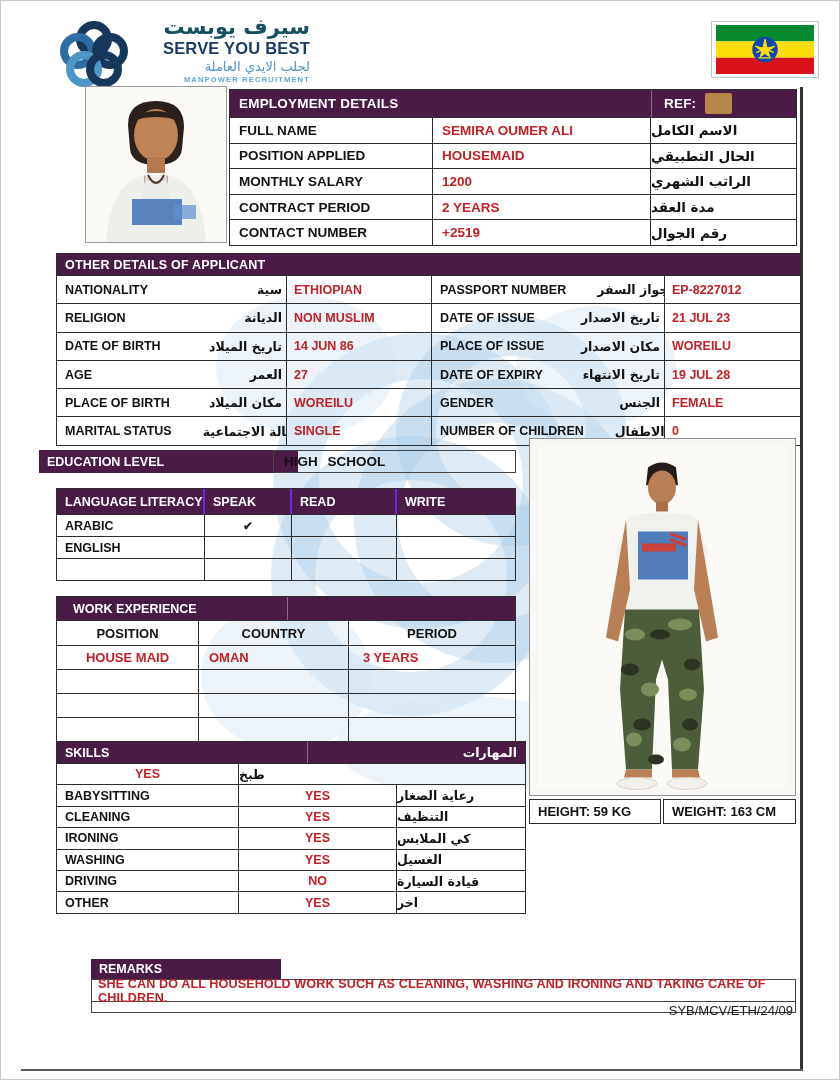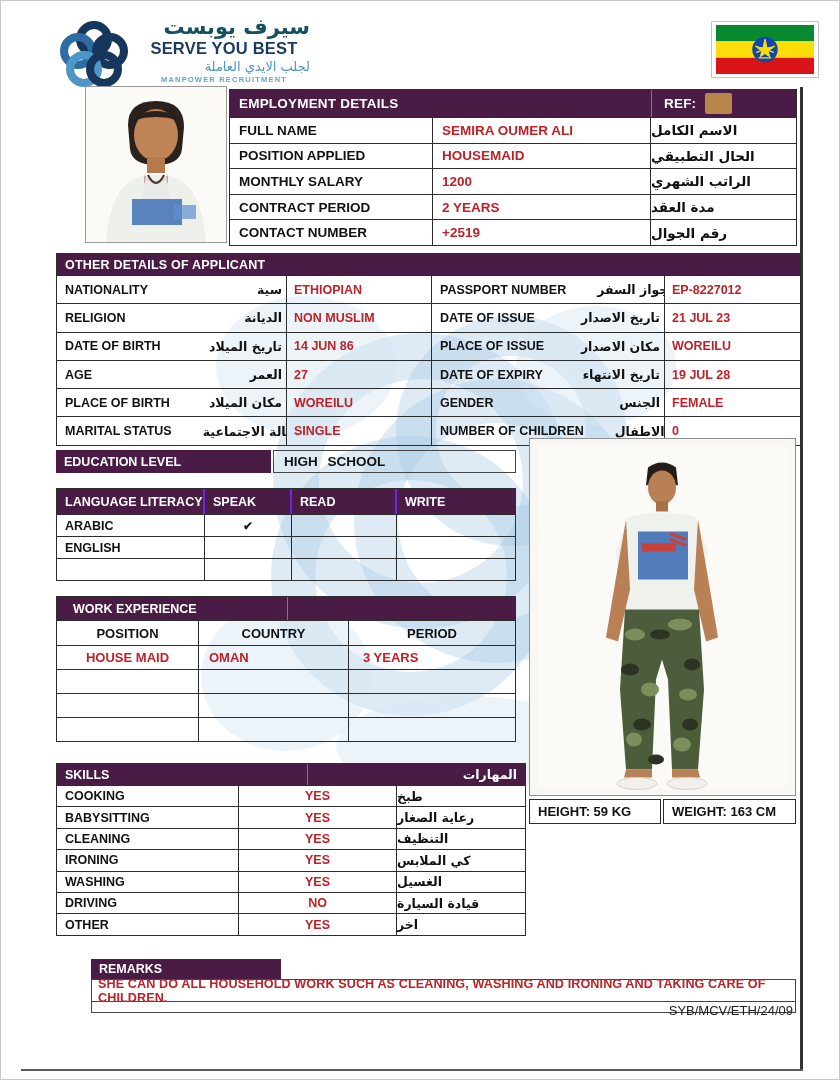--- a/index.html
+++ b/index.html
@@ -18,21 +18,21 @@
   .edge-bottom { position:absolute; left:20px; top:1068px; width:782px; height:2px; background:#5a5a5a; }
 
   
   .watermark { position:absolute; left:165px; top:245px; width:570px; height:540px; z-index:0; pointer-events:none; }
 
   .z { position:absolute; z-index:1; }
 
   
   .logo-wrap { left:55px; top:14px; width:255px; height:82px; display:flex; }
   .logo-icon { width:76px; height:76px; margin-top:2px; }
-  .logo-text { margin-left:6px; width:172px; display:flex; flex-direction:column; align-items:center; }
+  .logo-text { margin-left:6px; width:172px; display:flex; flex-direction:column; align-items:flex-end; }
   .logo-ar-name { font-size:21px; font-weight:bold; color:#15505f; width:100%; text-align:right; line-height:24px; }
   .logo-en-name { font-size:16.5px; font-weight:bold; color:#1d3a63; letter-spacing:.2px; line-height:19px; }
   .logo-ar-tag { font-size:13px; color:#4d96c8; width:100%; text-align:right; line-height:17px; }
   .logo-en-tag { font-size:7.5px; font-weight:bold; color:#63a6ce; letter-spacing:1.2px; line-height:10px; }
 
   .flag-box { left:710px; top:20px; width:108px; height:57px; border:1px solid #c3c3c3; background:#fff; padding:3px; }
   .flag-box svg { width:100%; height:100%; display:block; }
 
   
   .photo-box { left:84px; top:85px; width:142px; height:157px; border:1px solid #9a9a9a; background:#fcfcfa; }
@@ -57,21 +57,21 @@
   .od-head { height:21px; font-size:12.5px; padding-left:8px; letter-spacing:.2px; }
   .od-row { display:grid; grid-template-columns:230px 145px 233px 137px; height:28.3px; border-top:1px solid #2c2c2c; }
   .od-row > div { display:flex; align-items:center; overflow:hidden; }
   .od-lab { justify-content:space-between; padding:0 4px 0 8px; border-right:1px solid #2c2c2c;gap:31px; }
   .od-lab .en { font-size:12.5px; font-weight:bold; white-space:nowrap; }
   .od-lab .ar { font-size:12.5px; font-weight:bold; white-space:nowrap; }
   .od-val { padding-left:7px; font-size:12.5px; font-weight:bold; border-right:1px solid #2c2c2c; }
   .od-val:last-child { border-right:none; }
 
   
-  .edu-band { left:55px; top:449px; width:215px; height:23px; font-size:12.5px; padding-left:8px; }
+  .edu-band { left:38px; top:449px; width:259px; height:23px; font-size:12.5px; padding-left:8px; }
   .edu-val { left:272px; top:449px; width:243px; height:23px; border:1px solid #444; display:flex; align-items:center; padding-left:10px; font-size:13.5px; font-weight:bold; word-spacing:6px; background:transparent; }
 
   
   .lang { left:55px; top:487px; width:460px; border:1px solid #2c2c2c; }
   .lang-head { display:grid; grid-template-columns:148px 87px 105px 120px; height:25px; background:#4a1b45; color:#fff; font-weight:bold; font-size:12.5px; }
   .lang-head > div { display:flex; align-items:center; padding-left:8px; border-right:2px solid #6d28d9; }
   .lang-head > div:last-child { border-right:none; }
   .lang-row { display:grid; grid-template-columns:148px 87px 105px 120px; height:22px; border-top:1px solid #2c2c2c; }
   .lang-row > div { display:flex; align-items:center; padding-left:8px; font-size:12.5px; font-weight:bold; border-right:1px solid #2c2c2c; }
   .lang-row > div:last-child { border-right:none; }
@@ -85,21 +85,21 @@
   .we-head > div { display:flex; align-items:center; justify-content:center; font-size:13px; font-weight:bold; border-right:1px solid #2c2c2c; }
   .we-head > div:last-child { border-right:none; }
   .we-row { display:grid; grid-template-columns:142px 150px 166px; height:24px; border-top:1px solid #2c2c2c; }
   .we-row > div { display:flex; align-items:center; font-size:13px; font-weight:bold; border-right:1px solid #2c2c2c; }
   .we-row > div:last-child { border-right:none; }
   .we-pos { justify-content:center; }
   .we-cty { padding-left:10px; }
   .we-per { padding-left:14px; }
 
   
-  .sk { left:55px; top:762px; width:470px; border:1px solid #2c2c2c; }
+  .sk { left:55px; top:740px; width:470px; border:1px solid #2c2c2c; }
   .sk-band { height:21px; font-size:12.5px; padding-left:8px; position:relative; }
   .sk-band-div { position:absolute; left:250px; top:0; width:1px; height:100%; background:#8a6d86; }
   .sk-band .ar { position:absolute; right:8px; top:0; height:100%; display:flex; align-items:center; font-size:12.5px; }
   .sk-row { display:grid; grid-template-columns:182px 158px 130px; height:21.4px; border-top:1px solid #2c2c2c; }
   .sk-row > div { display:flex; align-items:center; font-size:12.5px; font-weight:bold; }
   .sk-lab { padding-left:8px; border-right:1px solid #2c2c2c; }
   .sk-val { justify-content:center; border-right:1px solid #2c2c2c; }
   .sk-ar { justify-content:flex-end; padding-right:8px; }
 
   
@@ -359,21 +359,20 @@
     </div>
   </div>
 
   <div class="abs z sk">
     <div class="band sk-band">
       <span>SKILLS</span>
       <span class="sk-band-div"></span>
       <span class="ar">المهارات</span>
     </div>
     <div class="sk-row">
-      <div class="sk-lab">COOKING</div>
       <div class="sk-val red">YES</div>
       <div class="sk-ar ar">طبخ</div>
     </div>
     <div class="sk-row">
       <div class="sk-lab">BABYSITTING</div>
       <div class="sk-val red">YES</div>
       <div class="sk-ar ar">رعاية الصغار</div>
     </div>
     <div class="sk-row">
       <div class="sk-lab">CLEANING</div>

